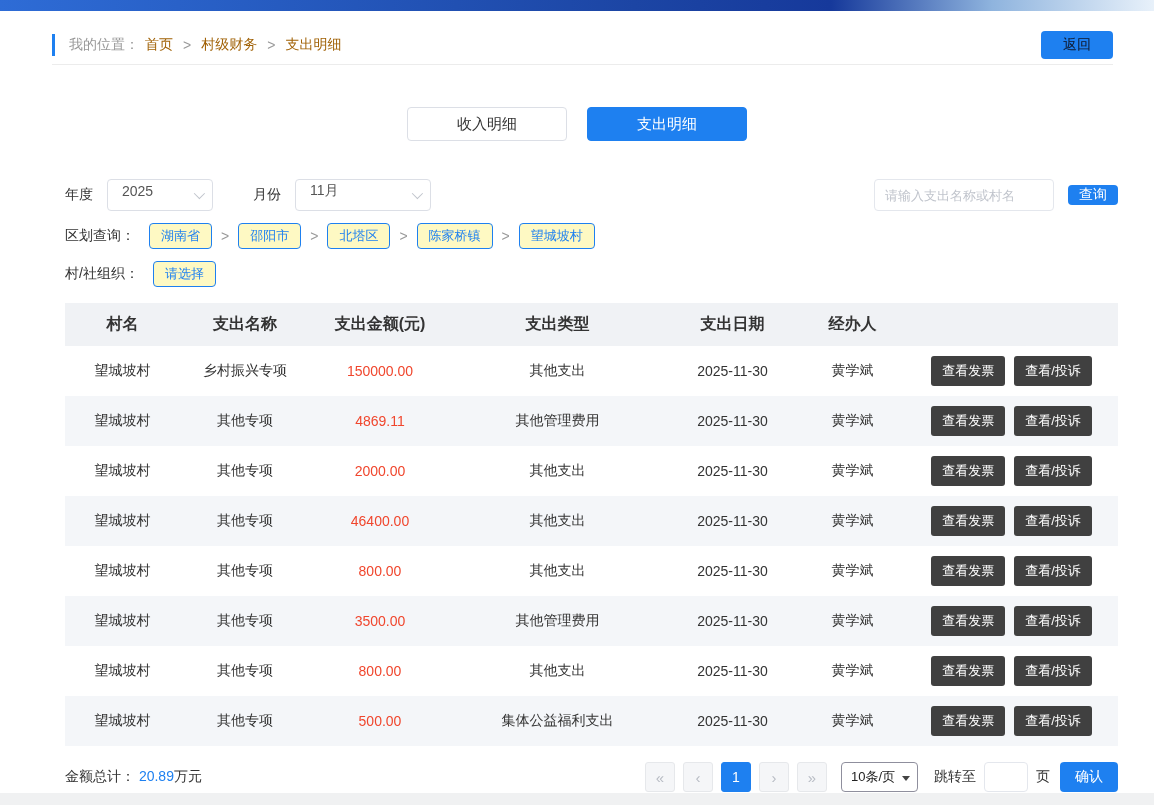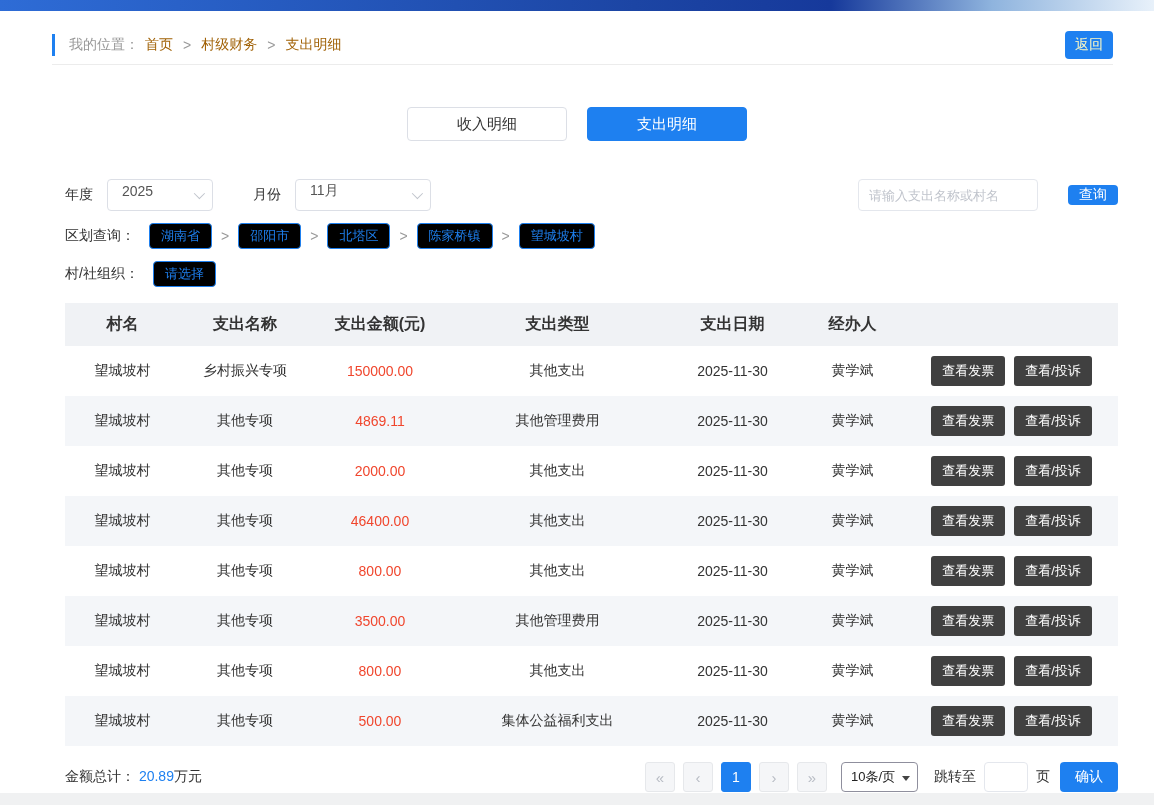--- a/index.html
+++ b/index.html
@@ -19,22 +19,22 @@
     margin: 20px 41px 0 52px;
     height: 34px; display:flex; align-items:center; justify-content:space-between;
     border-bottom: 1px solid #ececec; padding-bottom: 6px;
   }
   .crumb-left { display:flex; align-items:center; gap:6px; }
   .accentbar { width:3px; height:22px; background:#1e80f0; display:inline-block; margin-right:8px; }
   .crumb-label { color:#999; }
   .crumb-link { color:#a16207; text-decoration:none; cursor:pointer; }
   .crumb-sep { color:#999; margin:0 4px; }
   .back-btn {
-    background:#1e80f0; color:#fef9c3; border:none; border-radius:4px;
-    padding: 5px 10px; font-size:14px; cursor:pointer;
+    background:#1e80f0; color:#0f172a; border:none; border-radius:4px;
+    padding: 5px 22px; font-size:14px; cursor:pointer;
   }
   
   .tabs { display:flex; justify-content:center; gap:20px; margin-top: 42px; }
   .tab {
     width:160px; height:34px; border-radius:4px; font-size:15px; cursor:pointer;
   }
   .tab-income { background:#fff; border:1px solid #dcdfe6; color:#333; }
   .tab-expense { background:#1e80f0; border:1px solid #1e80f0; color:#fff; }
   
   .main { margin: 0 36px 0 65px; }
@@ -45,34 +45,34 @@
     background:#fff; display:flex; align-items:center; padding:0 26px 8px 14px;
     color:#555; cursor:pointer;
   }
   .select-year { width:106px; margin-right:40px; }
   .select-month { width:136px; }
   .chev {
     position:absolute; right:10px; top:11px; width:8px; height:8px;
     border-right:1.5px solid #c0c4cc; border-bottom:1.5px solid #c0c4cc;
     transform: rotate(45deg) translateY(-2px);
   }
-  .search-area { margin-left:auto; display:flex; align-items:center; gap:30px; }
+  .search-area { margin-left:auto; display:flex; align-items:center; gap:14px; }
   .search-input {
     width:180px; height:32px; border:1px solid #e4e7ed; border-radius:4px;
     padding:0 10px; font-size:13px; color:#333;
     font-family:"Liberation Sans","DejaVu Sans",sans-serif;
   }
   .search-input::placeholder { color:#c0c4cc; }
   .query-btn {
     background:#1e80f0; color:#fff; border:none; border-radius:4px;
     width:50px; height:20px; font-size:14px; cursor:pointer;
   }
   .filter-row2, .filter-row3 { margin-top:12px; display:flex; align-items:center; flex-wrap:wrap; }
   .chip {
-    border:1px solid #1e80f0; color:#1e80f0; background:#000000; border-radius:4px;
+    border:1px solid #1e80f0; color:#1e80f0; background:#fef9c3; border-radius:4px;
     padding:3px 11px; font-size:13px; cursor:pointer;
   }
   .chip-sep { color:#999; margin:0 9px; }
   
   .table { margin-top: 16px; width: 1053px; }
   .thead, .trow {
     display:grid;
     grid-template-columns: 115px 130px 140px 215px 135px 105px 1fr;
     align-items:center;
   }

